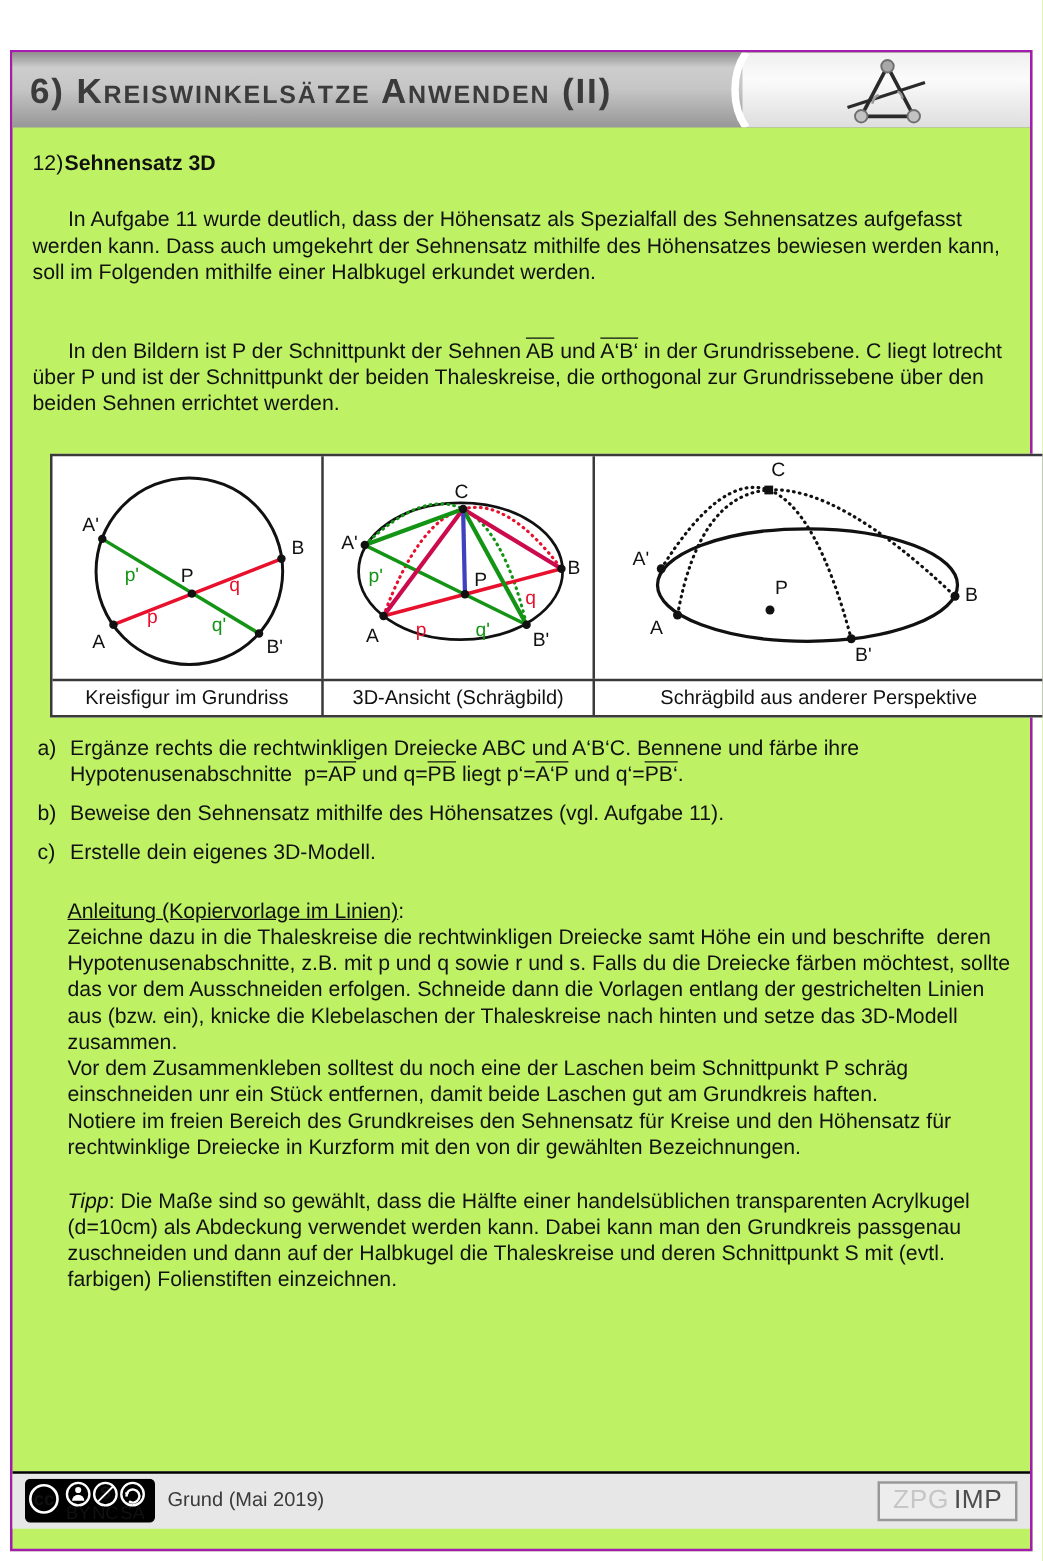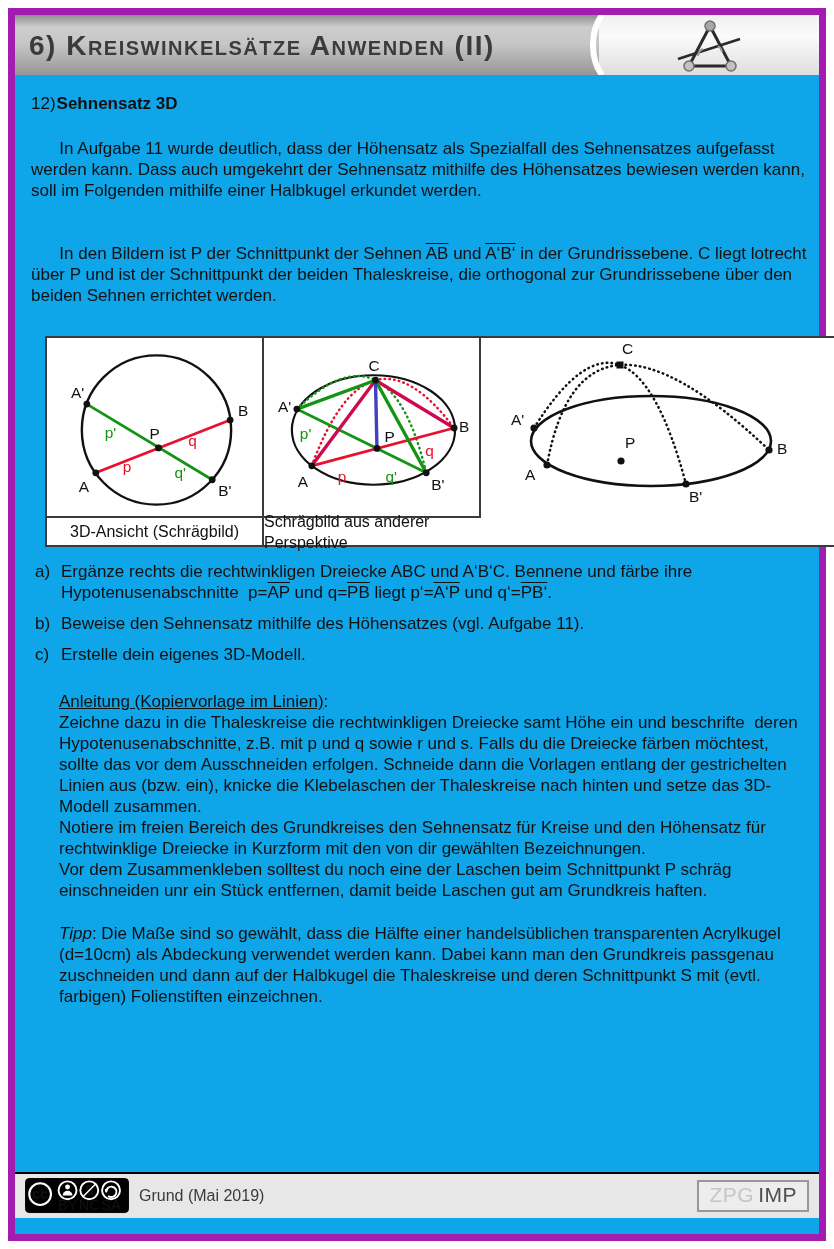--- a/index.html
+++ b/index.html
@@ -1,21 +1,21 @@
 <!DOCTYPE html>
 <html style="--red: #e8112d; --crimson: #cc0a4e; --green: #149414; --blue: #4040c0;"><head>
 <meta charset="utf-8">
 <style>
   html,body{margin:0;padding:0;}
   body{
     width:834px;height:1249px;position:relative;background:#fff;
     font-family:"Liberation Sans", sans-serif;color:#111;
     -webkit-font-smoothing:antialiased;
   }
-  .page-box{position:absolute;inset:8px;border:7px solid #a21caf;background:#0ea5e9;}
+  .page-box{position:absolute;inset:8px;border:2px solid #a21caf;background:#bef264;margin-top:32px;}
 
   
   .hdr{position:relative;height:60px;overflow:hidden;
     background:linear-gradient(180deg,#8f8f8f 0%,#cdcdcd 20%,#c6c6c6 48%,#979797 100%);}
   .hdr h1{margin:0;padding:8px 0 0 14px;font-size:28px;font-weight:bold;
     color:#3b3b3b;font-variant:small-caps;letter-spacing:1.5px;line-height:46px;}
   .hdr-right{position:absolute;top:0;bottom:0;left:584px;right:0;
     background:linear-gradient(180deg,#efefef 0%,#fbfbfb 35%,#dedede 100%);}
   .hdr-curve{position:absolute;top:0;left:566px;width:26px;height:60px;}
   .hdr-logo{position:absolute;top:4px;left:50%;transform:translateX(-50%);}
@@ -170,20 +170,23 @@
           <text x="141" y="16">C</text>
           <text x="30" y="87">A'</text>
           <text x="44" y="142">A</text>
           <text x="296" y="116">B</text>
           <text x="208" y="164">B'</text>
           <text x="144" y="110">P</text>
         </svg>
       </div>
 
       <div class="figcap">
+        <span>Kreisfigur im Grundriss</span>
+      </div>
+      <div class="figcap">
         <span>3D-Ansicht (Schrägbild)</span>
       </div>
       <div class="figcap">
         <span>Schrägbild aus anderer Perspektive</span>
       </div>
     </div>
 
     <div class="tasks">
       <div class="task">
         <span class="marker">a)</span>
@@ -195,22 +198,22 @@
       </div>
       <div class="task">
         <span class="marker">c)</span>
         <span class="tbody txt">Erstelle dein eigenes 3D-Modell.</span>
       </div>
     </div>
 
     <div class="indent anleitung">
       <div><span class="ul">Anleitung (Kopiervorlage im Linien)</span><span>:</span></div>
       <div class="txt">Zeichne dazu in die Thaleskreise die rechtwinkligen Dreiecke samt Höhe ein und beschrifte  deren Hypotenusenabschnitte, z.B. mit p und q sowie r und s. Falls du die Dreiecke färben möchtest, sollte das vor dem Ausschneiden erfolgen. Schneide dann die Vorlagen entlang der gestrichelten Linien aus (bzw. ein), knicke die Klebelaschen der Thaleskreise nach hinten und setze das 3D-Modell zusammen.</div>
+      <div class="txt">Vor dem Zusammenkleben solltest du noch eine der Laschen beim Schnittpunkt P schräg einschneiden unr ein Stück entfernen, damit beide Laschen gut am Grundkreis haften.</div>
       <div class="txt">Notiere im freien Bereich des Grundkreises den Sehnensatz für Kreise und den Höhensatz für rechtwinklige Dreiecke in Kurzform mit den von dir gewählten Bezeichnungen.</div>
-      <div class="txt">Vor dem Zusammenkleben solltest du noch eine der Laschen beim Schnittpunkt P schräg einschneiden unr ein Stück entfernen, damit beide Laschen gut am Grundkreis haften.</div>
     </div>
 
     <div class="indent tipp txt"><span class="it">Tipp</span><span>: Die Maße sind so gewählt, dass die Hälfte einer handelsüblichen transparenten Acrylkugel (d=10cm) als Abdeckung verwendet werden kann. Dabei kann man den Grundkreis passgenau zuschneiden und dann auf der Halbkugel die Thaleskreise und deren Schnittpunkt S mit (evtl. farbigen) Folienstiften einzeichnen.</span>
     </div>
 
   </main>
 
   <footer>
     <svg class="cc-badge" width="104" height="36" viewBox="0 0 110 38">
       <rect x="0.5" y="0.5" width="109" height="36" rx="4" fill="#000" stroke="#000"></rect>

